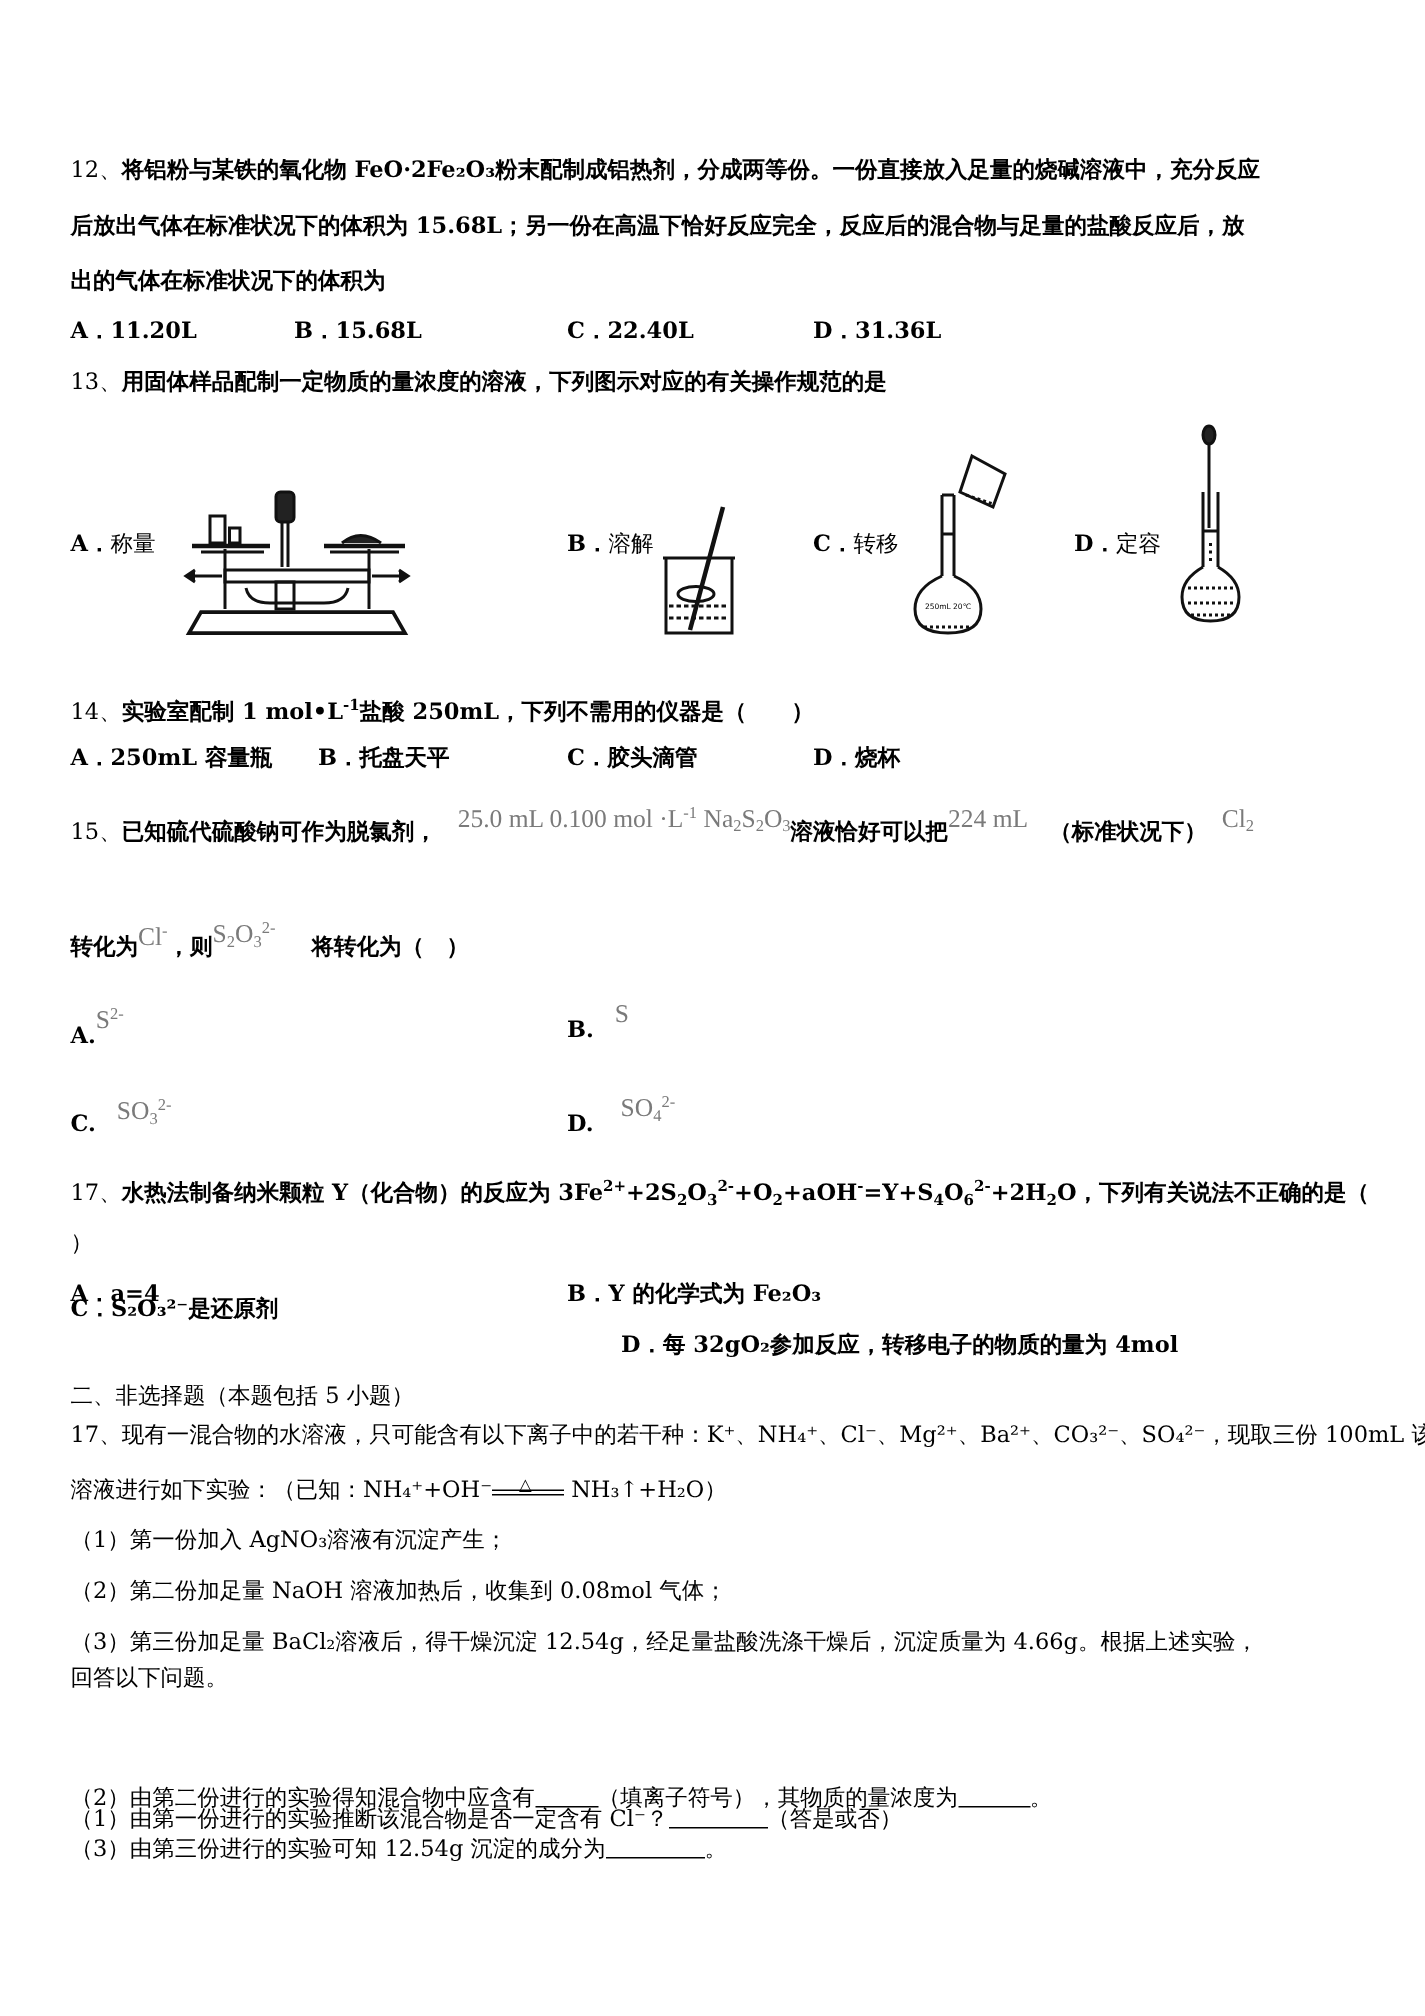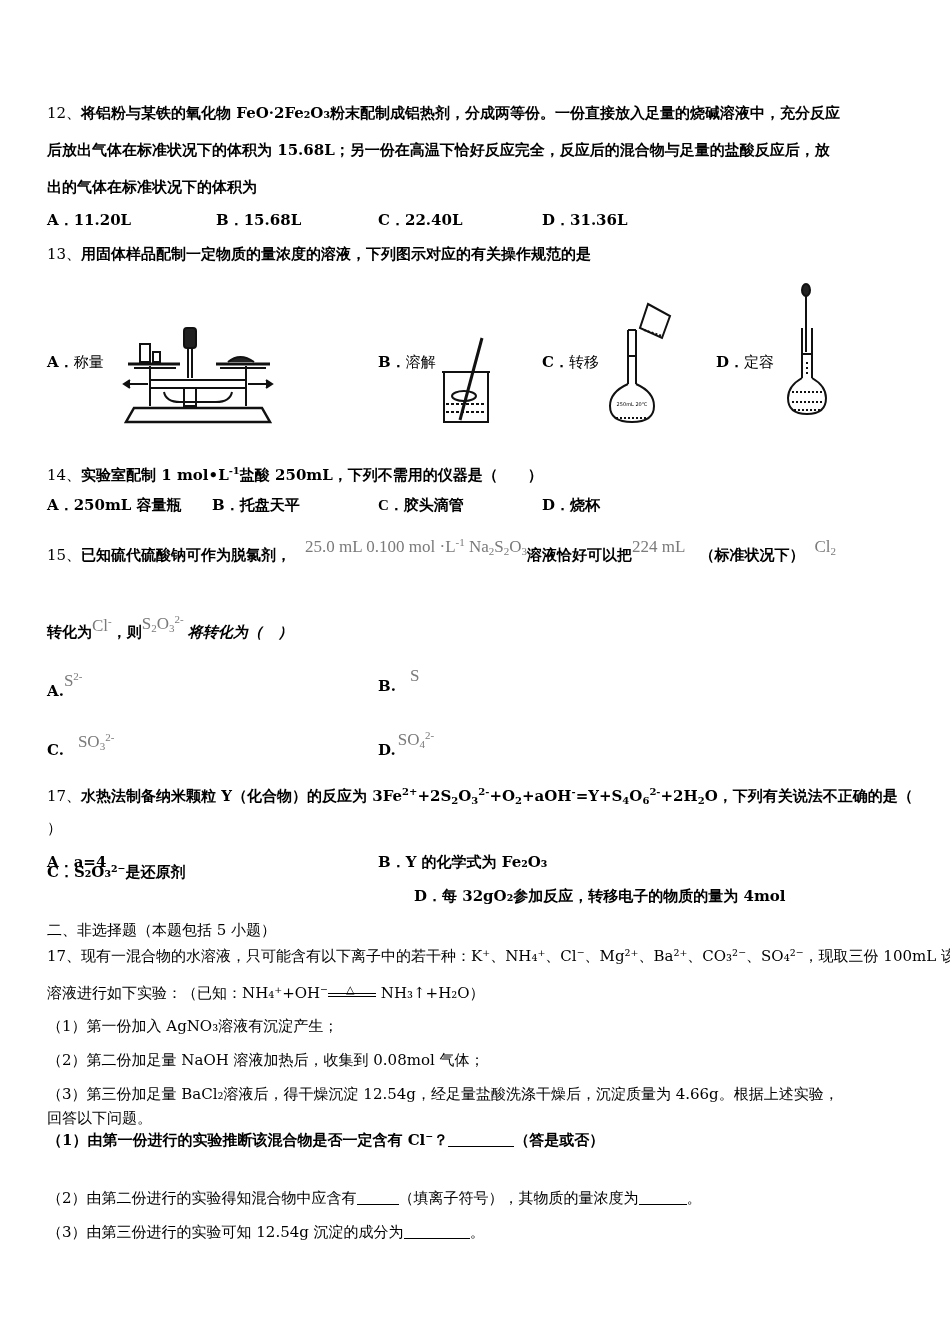--- a/index.html
+++ b/index.html
@@ -37,21 +37,21 @@
 </style>
 </head>
 <body>
 
 <div class="line" style="top:103px;">
   <span class="qnum">12、</span><span>将铝粉与某铁的氧化物 FeO·2Fe₂O₃粉末配制成铝热剂，分成两等份。一份直接放入足量的烧碱溶液中，充分反应</span>
 </div>
 <div class="line" style="top:140px;">后放出气体在标准状况下的体积为 15.68L；另一份在高温下恰好反应完全，反应后的混合物与足量的盐酸反应后，放</div>
 <div class="line" style="top:177px;">出的气体在标准状况下的体积为</div>
 <div class="opt" style="top:210px;left:47px;"><span>A．</span><span>11.20L</span></div>
-<div class="opt" style="top:210px;left:216px;"><span>B．</span><span>15.68L</span></div>
+<div class="opt" style="top:210px;left:196px;"><span>B．</span><span>15.68L</span></div>
 <div class="opt" style="top:210px;left:378px;"><span>C．</span><span>22.40L</span></div>
 <div class="opt" style="top:210px;left:542px;"><span>D．</span><span>31.36L</span></div>
 
 <div class="line" style="top:244px;">
   <span class="qnum">13、</span><span>用固体样品配制一定物质的量浓度的溶液，下列图示对应的有关操作规范的是</span>
 </div>
 
 <div class="opt" style="top:352px;left:47px;"><span>A．</span><span class="song">称量</span></div>
 <div class="opt" style="top:352px;left:378px;"><span>B．</span><span class="song">溶解</span></div>
 <div class="opt" style="top:352px;left:542px;"><span>C．</span><span class="song">转移</span></div>
@@ -120,34 +120,34 @@
     <line x1="8" y1="120" x2="38" y2="120" stroke-dasharray="2,2"></line>
     <line x1="10" y1="128" x2="36" y2="128" stroke-dasharray="2,2"></line>
   </g>
 </svg>
 
 <div class="line" style="top:461px;">
   <span class="qnum">14、</span><span>实验室配制 1 mol•L</span><span class="sup">-1</span><span>盐酸 250mL，下列不需用的仪器是（　　）</span>
 </div>
 <div class="opt" style="top:495px;left:47px;"><span>A．</span><span>250mL 容量瓶</span></div>
 <div class="opt" style="top:495px;left:212px;"><span>B．</span><span>托盘天平</span></div>
-<div class="opt" style="top:495px;left:378px;font-family:Liberation Serif, serif;"><span>C．</span><span>胶头滴管</span></div>
+<div class="opt" style="top:495px;left:378px;"><span>C．</span><span>胶头滴管</span></div>
 <div class="opt" style="top:495px;left:542px;"><span>D．</span><span>烧杯</span></div>
 
 <div class="line" style="top:540px;">
   <span class="qnum">15、</span><span>已知硫代硫酸钠可作为脱氯剂，</span><span class="light" style="position:relative;top:-8px;margin-left:14px;"><span>25.0 mL 0.100 mol ·L</span><span class="sup">-1</span><span> Na</span><span class="sub">2</span>S<span class="sub">2</span>O<span class="sub">3</span></span><span>溶液恰好可以把</span><span class="light" style="position:relative;top:-8px;">224 mL</span><span style="margin-left:14px;">（标准状况下）</span><span class="light" style="position:relative;top:-8px;margin-left:10px;"><span>Cl</span><span class="sub">2</span></span>
 </div>
 <div class="line" style="top:617px;">
-  <span>转化为</span><span class="light" style="position:relative;top:-6px;"><span>Cl</span><span class="sup">-</span></span><span>，则</span><span class="light" style="position:relative;top:-8px;">S<span class="sub">2</span>O<span class="sub">3</span><span class="sup">2-</span></span><span style="margin-left:4px;font-style:italic;">将转化为（　）</span>
+  <span>转化为</span><span class="light" style="position:relative;top:-6px;"><span>Cl</span><span class="sup">-</span></span><span>，则</span><span class="light" style="position:relative;top:-8px;">S<span class="sub">2</span>O<span class="sub">3</span><span class="sup">2-</span></span><span style="margin-left:24px;">将转化为（　）</span>
 </div>
 
 <div class="opt" style="top:676px;left:47px;"><span>A.</span><span class="light" style="position:relative;top:-10px;"><span>S</span><span class="sup">2-</span></span></div>
 <div class="opt" style="top:676px;left:378px;"><span>B.</span><span class="light" style="position:relative;top:-10px;margin-left:14px;">S</span></div>
 <div class="opt" style="top:735px;left:47px;"><span>C.</span><span class="light" style="position:relative;top:-8px;margin-left:14px;"><span>SO</span><span class="sub">3</span><span class="sup">2-</span></span></div>
-<div class="opt" style="top:735px;left:378px;"><span>D.</span><span class="light" style="position:relative;top:-10px;margin-left:2px;"><span>SO</span><span class="sub">4</span><span class="sup">2-</span></span></div>
+<div class="opt" style="top:735px;left:378px;"><span>D.</span><span class="light" style="position:relative;top:-10px;margin-left:18px;"><span>SO</span><span class="sub">4</span><span class="sup">2-</span></span></div>
 
 <div class="line" style="top:782px;">
   <span class="qnum">17、</span><span>水热法制备纳米颗粒 Y（化合物）的反应为 3Fe</span><span class="sup">2+</span>+2S<span class="sub">2</span>O<span class="sub">3</span><span class="sup">2-</span>+O<span class="sub">2</span>+aOH<span class="sup">-</span>=Y+S<span class="sub">4</span>O<span class="sub">6</span><span class="sup">2-</span>+2H<span class="sub">2</span>O<span>，下列有关说法不正确的是（</span>
 </div>
 <div class="line" style="top:818px;font-weight:normal;">）</div>
 <div class="opt" style="top:852px;left:47px;"><span>A．</span><span>a=4</span></div>
 <div class="opt" style="top:852px;left:378px;"><span>B．</span><span>Y 的化学式为 Fe₂O₃</span></div>
 <div class="opt" style="top:862px;left:47px;"><span>C．</span><span>S₂O₃²⁻是还原剂</span></div>
 <div class="opt" style="top:886px;left:378px;margin-left:36px;"><span>D．</span><span>每 32gO₂参加反应，转移电子的物质的量为 4mol</span></div>
 
@@ -157,21 +157,21 @@
   <span>17、</span><span>现有一混合物的水溶液，只可能含有以下离子中的若干种：</span><span>K⁺、NH₄⁺、Cl⁻、Mg²⁺、Ba²⁺、CO₃²⁻、SO₄²⁻</span><span>，现取三份 100mL 该</span>
 </div>
 <div class="line song" style="top:983px;font-weight:normal;">
   <span>溶液进行如下实验：（已知：NH₄⁺+OH⁻</span><span class="heat"><span class="tri">△</span><span class="l1"></span><span class="l2"></span></span><span> NH₃↑+H₂O）</span>
 </div>
 <div class="line song" style="top:1016px;left:47px;font-weight:normal;">（1）第一份加入 AgNO₃溶液有沉淀产生；</div>
 <div class="line song" style="top:1050px;left:47px;font-weight:normal;">（2）第二份加足量 NaOH 溶液加热后，收集到 0.08mol 气体；</div>
 <div class="line song" style="top:1084px;left:47px;font-weight:normal;">（3）第三份加足量 BaCl₂溶液后，得干燥沉淀 12.54g，经足量盐酸洗涤干燥后，沉淀质量为 4.66g。根据上述实验，</div>
 <div class="line song" style="top:1108px;font-weight:normal;">回答以下问题。</div>
 
-<div class="line song" style="top:1130px;left:47px;font-weight:bold;">
+<div class="line song" style="top:1202px;left:47px;font-weight:normal;">
   <span>（1）由第一份进行的实验推断该混合物是否一定含有 Cl⁻？</span><span class="blank" style="width:66px;"></span><span>（答是或否）</span>
 </div>
 <div class="line song" style="top:1188px;left:47px;font-weight:normal;">
   <span>（2）由第二份进行的实验得知混合物中应含有</span><span class="blank" style="width:42px;"></span><span>（填离子符号），其物质的量浓度为</span><span class="blank" style="width:48px;"></span><span>。</span>
 </div>
 <div class="line song" style="top:1222px;left:47px;font-weight:normal;">
   <span>（3）由第三份进行的实验可知 12.54g 沉淀的成分为</span><span class="blank" style="width:66px;"></span><span>。</span>
 </div>
 
 </body></html>

